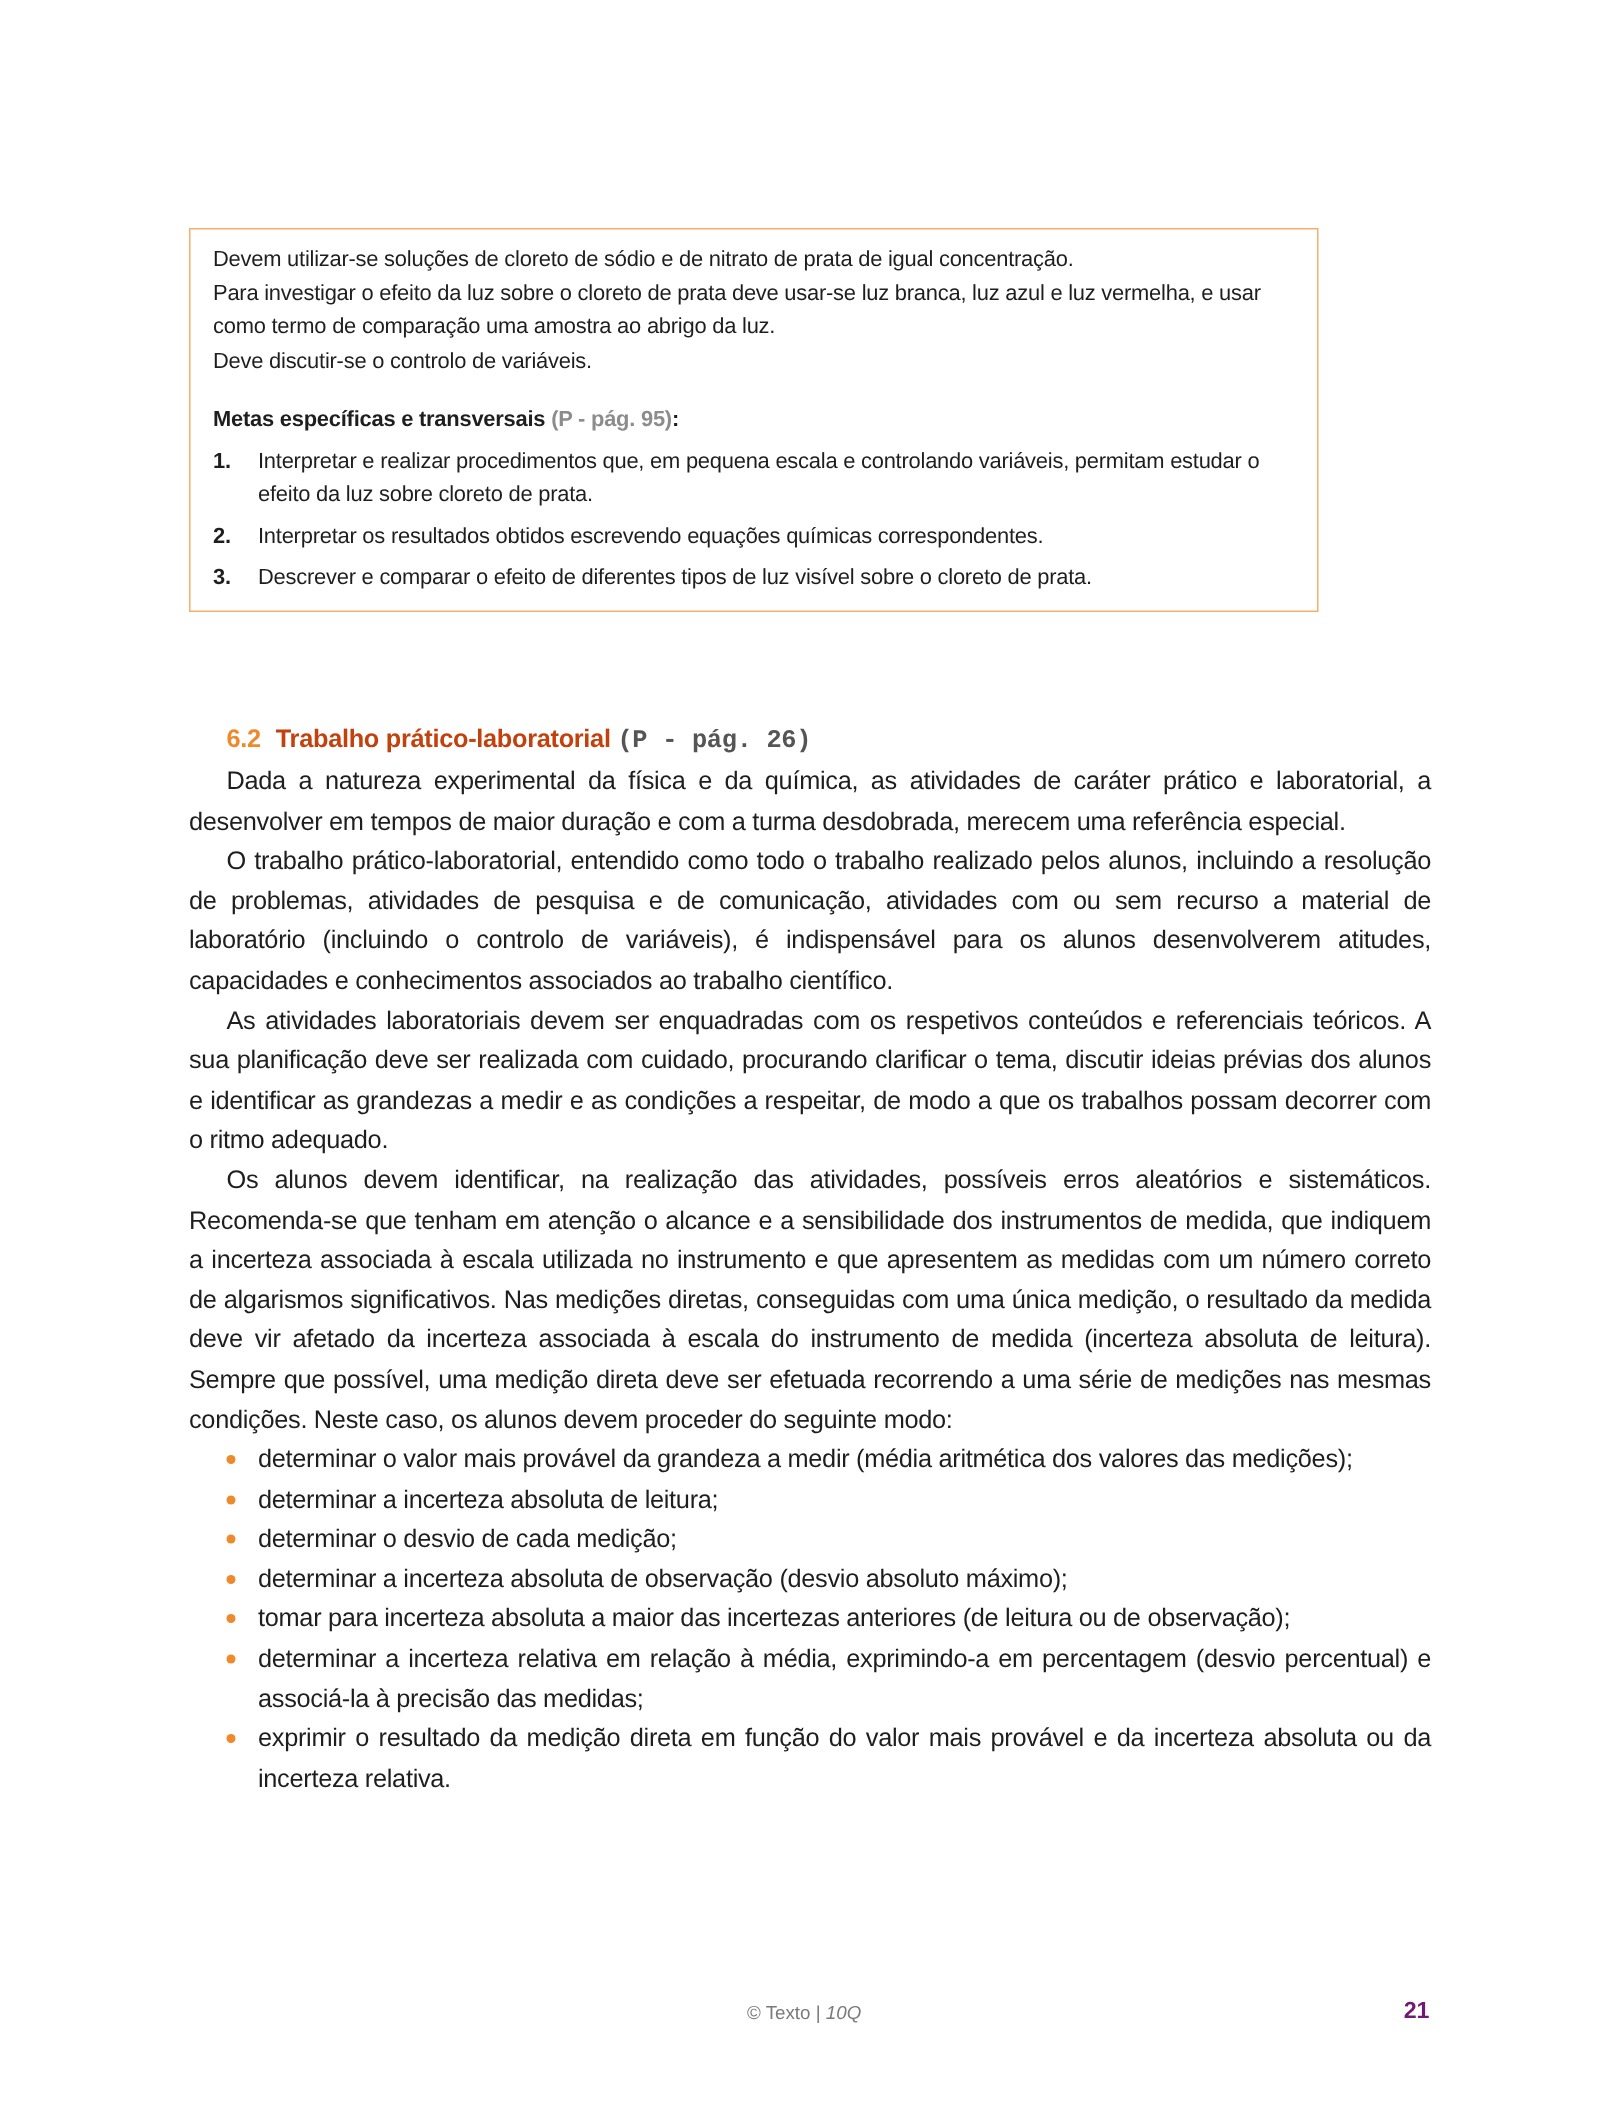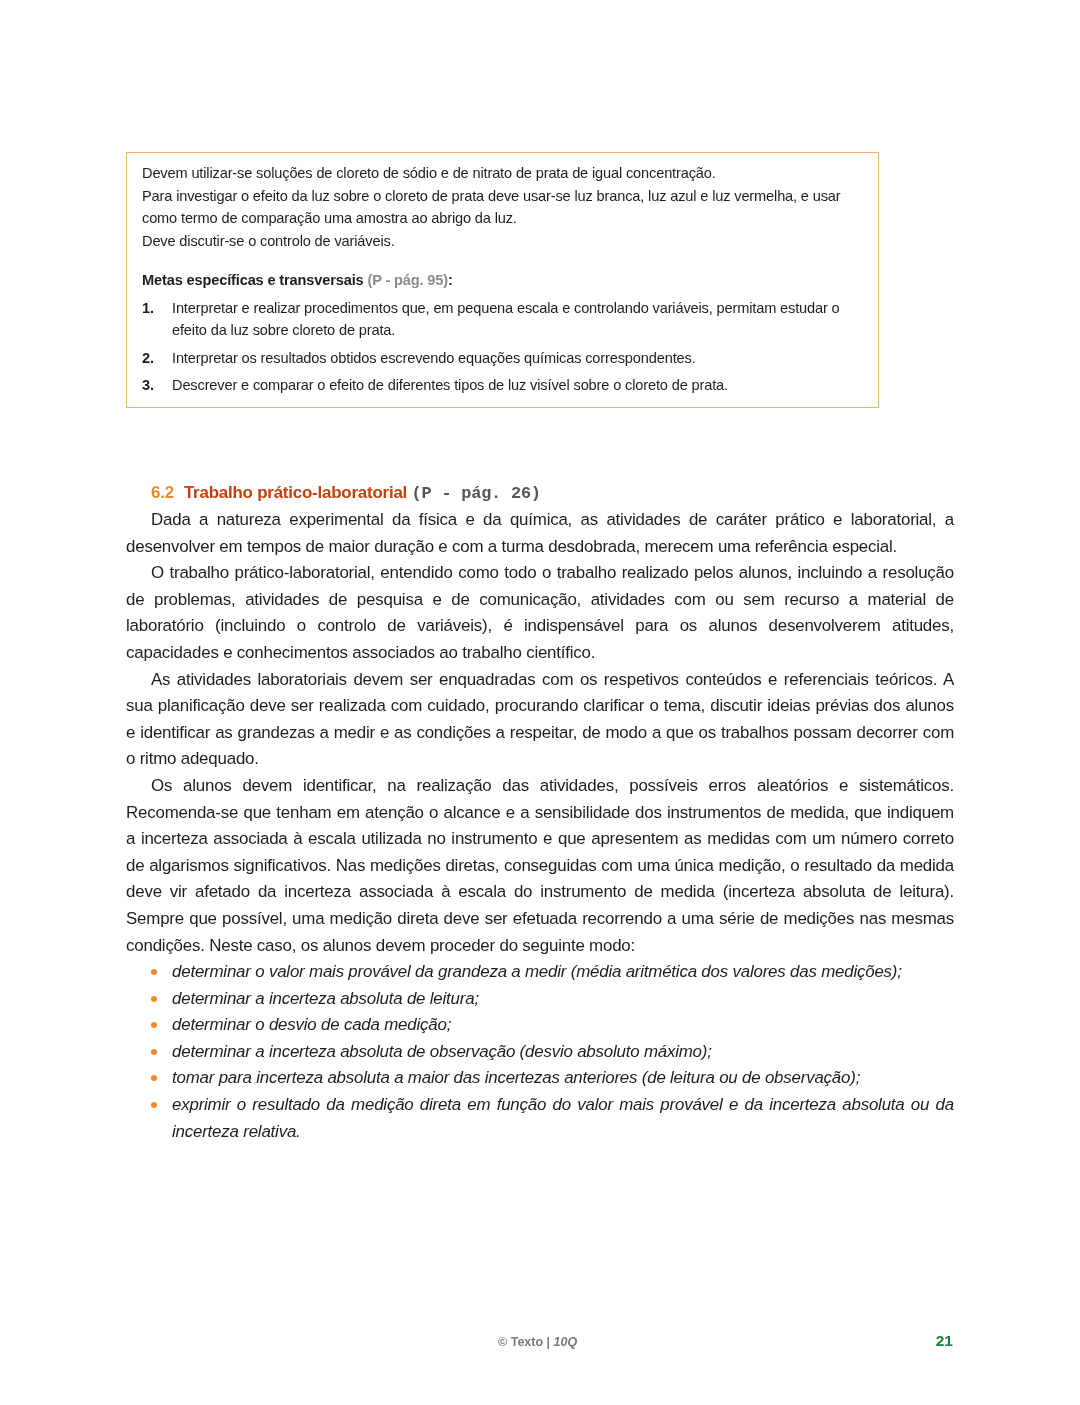--- a/index.html
+++ b/index.html
@@ -24,35 +24,35 @@
 
     .main {
       position: absolute; left: 126px; top: 480px; width: 828px;
       font-size: 16.9px; line-height: 26.6px; letter-spacing: -0.2px;
     }
     .section-heading { margin: 0 0 0 25px; font-weight: bold; font-size: 16.9px; line-height: 26px; }
     .section-heading .num { color: #ee8a2c; margin-right: 10px; }
     .section-heading .title { color: #c2410c; }
     .section-heading .ref { color: #555555; font-family: Liberation Mono, monospace; }
     .para { margin: 0; text-align: justify; text-indent: 25px; }
-    .bullets { list-style: none; margin: 0; padding: 0 0 0 46px; text-align: justify; font-style: italic; }
+    .bullets { list-style: none; margin: 0; padding: 0 0 0 46px; text-align: justify; }
     .bullets li { position: relative; }
     .bullets li::before {
       content: ""; position: absolute; left: -21px; top: 10px;
       width: 6px; height: 6px; border-radius: 50%; background: #ee8a2c;
     }
 
     .footer-credit {
       position: absolute; left: 498px; top: 1335px;
-      font-size: 12.5px; color: #7a7a7a; font-weight: bold;
+      font-size: 12.5px; color: #7a7a7a; font-weight: normal;
     }
     .footer-credit .book { font-style: italic; }
     .page-number {
       position: absolute; right: 127px; top: 1332px;
-      font-size: 15.5px; color: #15803d; font-weight: bold;
+      font-size: 15.5px; color: #701a75; font-weight: bold;
     }
   </style>
 </head>
 <body>
 
 <div class="box">
   <p>Devem utilizar-se soluções de cloreto de sódio e de nitrato de prata de igual concentração.</p>
   <p>Para investigar o efeito da luz sobre o cloreto de prata deve usar-se luz branca, luz azul e luz vermelha, e usar como termo de comparação uma amostra ao abrigo da luz.</p>
   <p>Deve discutir-se o controlo de variáveis.</p>
   <p class="goals-title"><span>Metas específicas e transversais</span> <span class="ref">(P - pág. 95)</span><span>:</span></p>
@@ -68,18 +68,19 @@
   <p class="para">Dada a natureza experimental da física e da química, as atividades de caráter prático e laboratorial, a desenvolver em tempos de maior duração e com a turma desdobrada, merecem uma referência especial.</p>
   <p class="para">O trabalho prático-laboratorial, entendido como todo o trabalho realizado pelos alunos, incluindo a resolução de problemas, atividades de pesquisa e de comunicação, atividades com ou sem recurso a material de laboratório (incluindo o controlo de variáveis), é indispensável para os alunos desenvolverem atitudes, capacidades e conhecimentos associados ao trabalho científico.</p>
   <p class="para">As atividades laboratoriais devem ser enquadradas com os respetivos conteúdos e referenciais teóricos. A sua planificação deve ser realizada com cuidado, procurando clarificar o tema, discutir ideias prévias dos alunos e identificar as grandezas a medir e as condições a respeitar, de modo a que os trabalhos possam decorrer com o ritmo adequado.</p>
   <p class="para">Os alunos devem identificar, na realização das atividades, possíveis erros aleatórios e sistemáticos. Recomenda-se que tenham em atenção o alcance e a sensibilidade dos instrumentos de medida, que indiquem a incerteza associada à escala utilizada no instrumento e que apresentem as medidas com um número correto de algarismos significativos. Nas medições diretas, conseguidas com uma única medição, o resultado da medida deve vir afetado da incerteza associada à escala do instrumento de medida (incerteza absoluta de leitura). Sempre que possível, uma medição direta deve ser efetuada recorrendo a uma série de medições nas mesmas condições. Neste caso, os alunos devem proceder do seguinte modo:</p>
   <ul class="bullets">
     <li>determinar o valor mais provável da grandeza a medir (média aritmética dos valores das medições);</li>
     <li>determinar a incerteza absoluta de leitura;</li>
     <li>determinar o desvio de cada medição;</li>
     <li>determinar a incerteza absoluta de observação (desvio absoluto máximo);</li>
     <li>tomar para incerteza absoluta a maior das incertezas anteriores (de leitura ou de observação);</li>
+    <li>determinar a incerteza relativa em relação à média, exprimindo-a em percentagem (desvio percentual) e associá-la à precisão das medidas;</li>
     <li>exprimir o resultado da medição direta em função do valor mais provável e da incerteza absoluta ou da incerteza relativa.</li>
   </ul>
 </div>
 
 <div class="footer-credit"><span>© Texto | </span><span class="book">10Q</span></div>
 <div class="page-number">21</div>
 
 </body></html>

